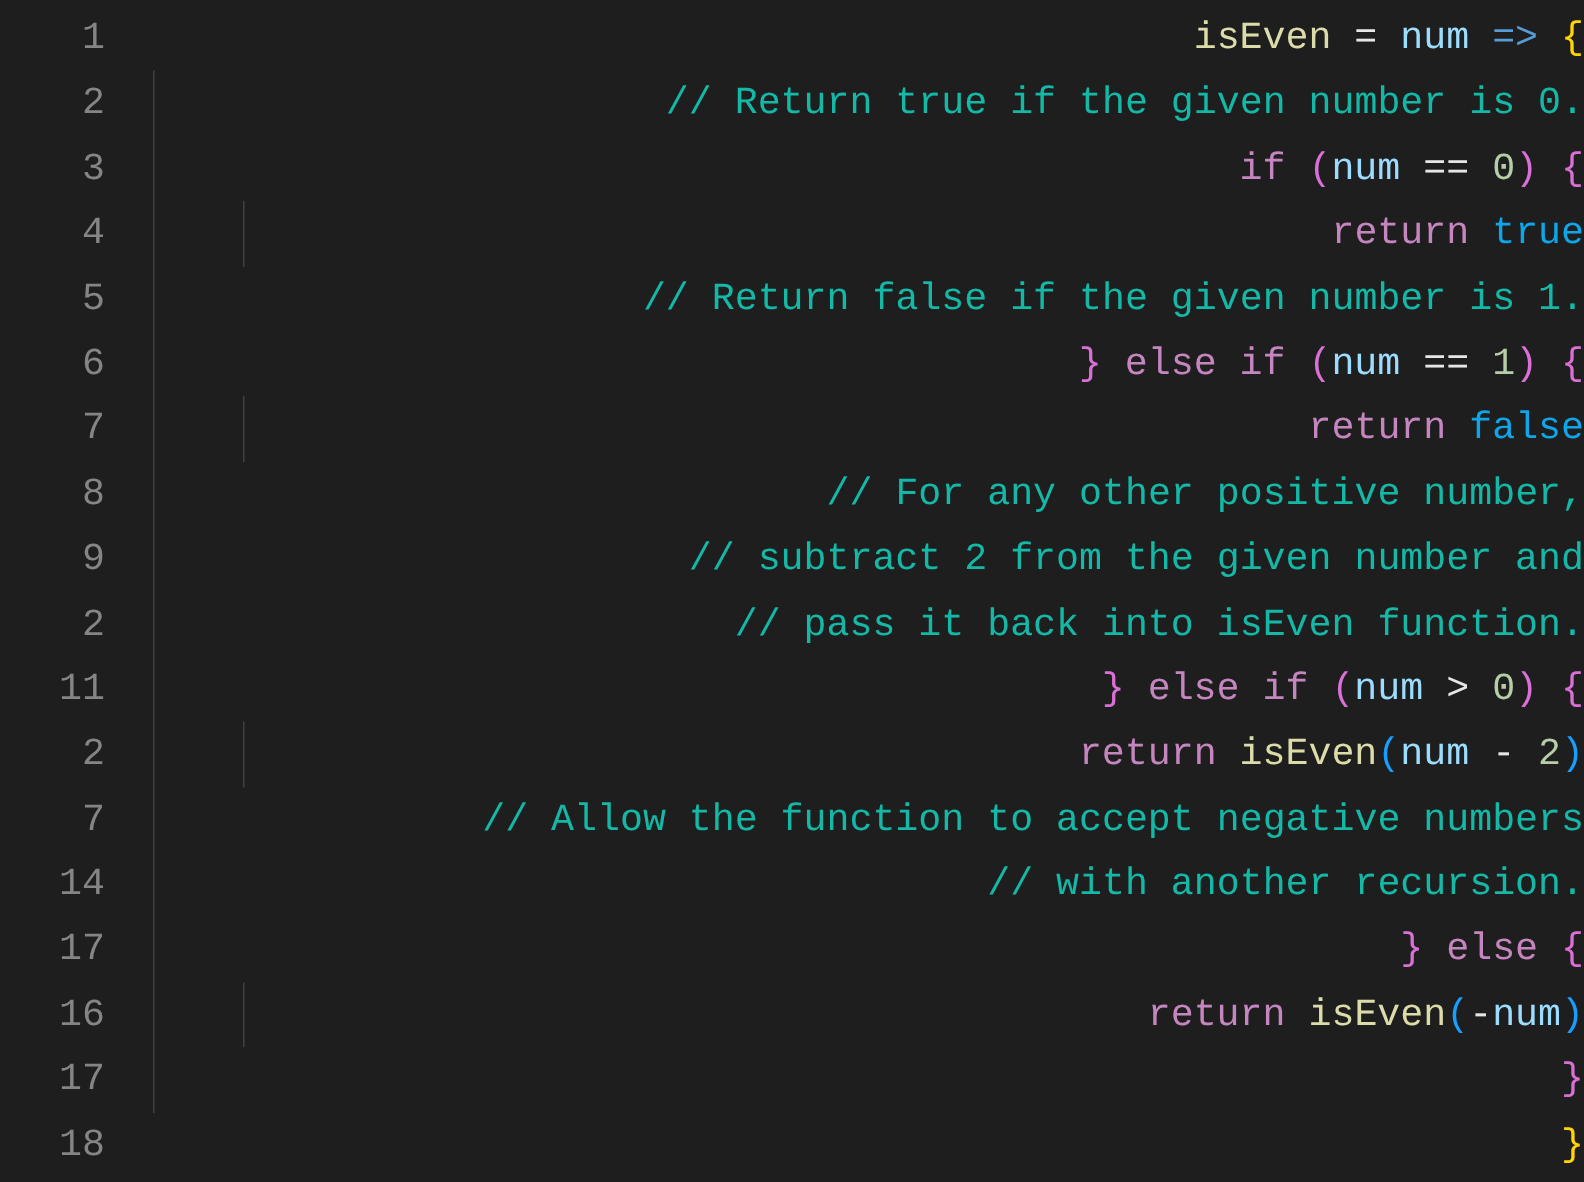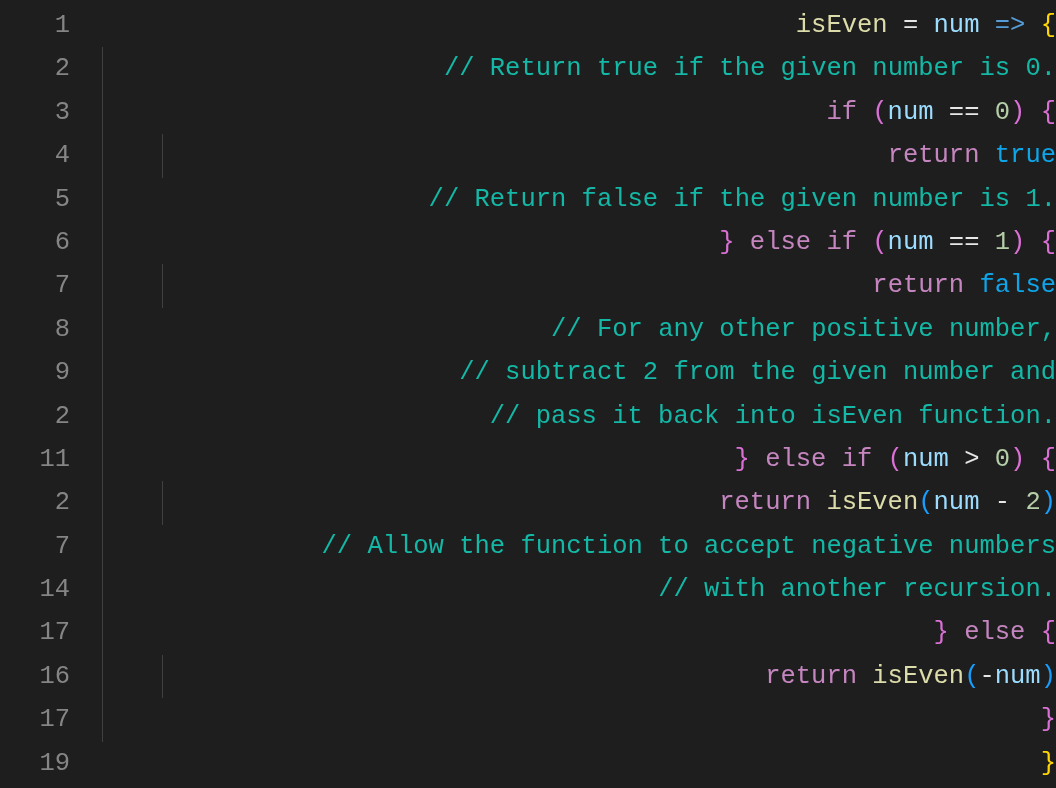--- a/index.html
+++ b/index.html
@@ -80,16 +80,16 @@
       <div class="gutter-line">8</div>
       <div class="gutter-line">9</div>
       <div class="gutter-line">2</div>
       <div class="gutter-line">11</div>
       <div class="gutter-line">2</div>
       <div class="gutter-line">7</div>
       <div class="gutter-line">14</div>
       <div class="gutter-line">17</div>
       <div class="gutter-line">16</div>
       <div class="gutter-line">17</div>
-      <div class="gutter-line">19</div>
+      <div class="gutter-line">18</div>
     </div>
   <div class="code" id="code"><div class="code-line"><span class="txt" style="padding-left: 0px;"><span class="t-ident">isEven</span><span class="t-plain"> = </span><span class="t-param">num</span><span class="t-plain"> </span><span class="t-arrow">=&gt;</span><span class="t-plain"> </span><span class="t-brace">{</span></span></div><div class="code-line"><div class="guide" style="left: 0px;"></div><span class="txt" style="padding-left: 60px;"><span class="t-comment">// Return true if the given number is 0.</span></span></div><div class="code-line"><div class="guide" style="left: 0px;"></div><span class="txt" style="padding-left: 60px;"><span class="t-ctrl">if</span><span class="t-plain"> </span><span class="t-brace-p">(</span><span class="t-param">num</span><span class="t-plain"> == </span><span class="t-num">0</span><span class="t-brace-p">)</span><span class="t-plain"> </span><span class="t-brace-p">{</span></span></div><div class="code-line"><div class="guide" style="left: 0px;"></div><div class="guide" style="left: 60px;"></div><span class="txt" style="padding-left: 90px;"><span class="t-ctrl">return</span><span class="t-plain"> </span><span class="t-kw-decl">true</span></span></div><div class="code-line"><div class="guide" style="left: 0px;"></div><span class="txt" style="padding-left: 60px;"><span class="t-comment">// Return false if the given number is 1.</span></span></div><div class="code-line"><div class="guide" style="left: 0px;"></div><span class="txt" style="padding-left: 60px;"><span class="t-brace-p">}</span><span class="t-plain"> </span><span class="t-ctrl">else</span><span class="t-plain"> </span><span class="t-ctrl">if</span><span class="t-plain"> </span><span class="t-brace-p">(</span><span class="t-param">num</span><span class="t-plain"> == </span><span class="t-num">1</span><span class="t-brace-p">)</span><span class="t-plain"> </span><span class="t-brace-p">{</span></span></div><div class="code-line"><div class="guide" style="left: 0px;"></div><div class="guide" style="left: 60px;"></div><span class="txt" style="padding-left: 120px;"><span class="t-ctrl">return</span><span class="t-plain"> </span><span class="t-kw-decl">false</span></span></div><div class="code-line"><div class="guide" style="left: 0px;"></div><span class="txt" style="padding-left: 60px;"><span class="t-comment">// For any other positive number,</span></span></div><div class="code-line"><div class="guide" style="left: 0px;"></div><span class="txt" style="padding-left: 60px;"><span class="t-comment">// subtract 2 from the given number and</span></span></div><div class="code-line"><div class="guide" style="left: 0px;"></div><span class="txt" style="padding-left: 60px;"><span class="t-comment">// pass it back into isEven function.</span></span></div><div class="code-line"><div class="guide" style="left: 0px;"></div><span class="txt" style="padding-left: 60px;"><span class="t-brace-p">}</span><span class="t-plain"> </span><span class="t-ctrl">else</span><span class="t-plain"> </span><span class="t-ctrl">if</span><span class="t-plain"> </span><span class="t-brace-p">(</span><span class="t-param">num</span><span class="t-plain"> &gt; </span><span class="t-num">0</span><span class="t-brace-p">)</span><span class="t-plain"> </span><span class="t-brace-p">{</span></span></div><div class="code-line"><div class="guide" style="left: 0px;"></div><div class="guide" style="left: 60px;"></div><span class="txt" style="padding-left: 120px;"><span class="t-ctrl">return</span><span class="t-plain"> </span><span class="t-call">isEven</span><span class="t-brace-b">(</span><span class="t-param">num</span><span class="t-plain"> - </span><span class="t-num">2</span><span class="t-brace-b">)</span></span></div><div class="code-line"><div class="guide" style="left: 0px;"></div><span class="txt" style="padding-left: 60px;"><span class="t-comment">// Allow the function to accept negative numbers</span></span></div><div class="code-line"><div class="guide" style="left: 0px;"></div><span class="txt" style="padding-left: 60px;"><span class="t-comment">// with another recursion.</span></span></div><div class="code-line"><div class="guide" style="left: 0px;"></div><span class="txt" style="padding-left: 60px;"><span class="t-brace-p">}</span><span class="t-plain"> </span><span class="t-ctrl">else</span><span class="t-plain"> </span><span class="t-brace-p">{</span></span></div><div class="code-line"><div class="guide" style="left: 0px;"></div><div class="guide" style="left: 60px;"></div><span class="txt" style="padding-left: 120px;"><span class="t-ctrl">return</span><span class="t-plain"> </span><span class="t-call">isEven</span><span class="t-brace-b">(</span><span class="t-plain">-</span><span class="t-param">num</span><span class="t-brace-b">)</span></span></div><div class="code-line"><div class="guide" style="left: 0px;"></div><span class="txt" style="padding-left: 60px;"><span class="t-brace-p">}</span></span></div><div class="code-line"><span class="txt" style="padding-left: 0px;"><span class="t-brace">}</span></span></div></div>
 </div>
 
 </body></html>

